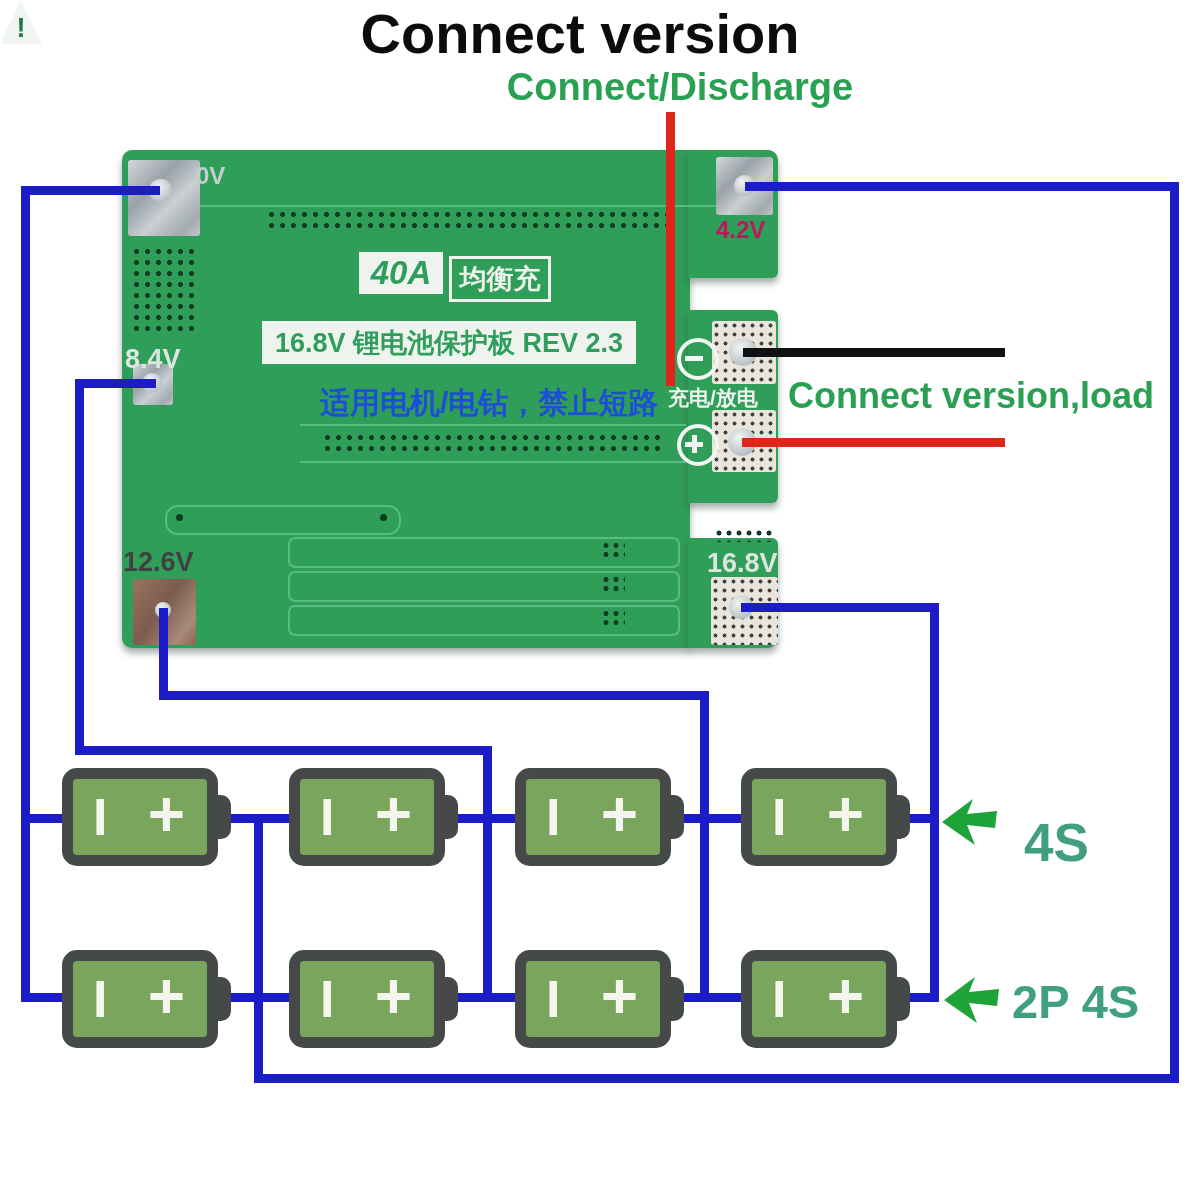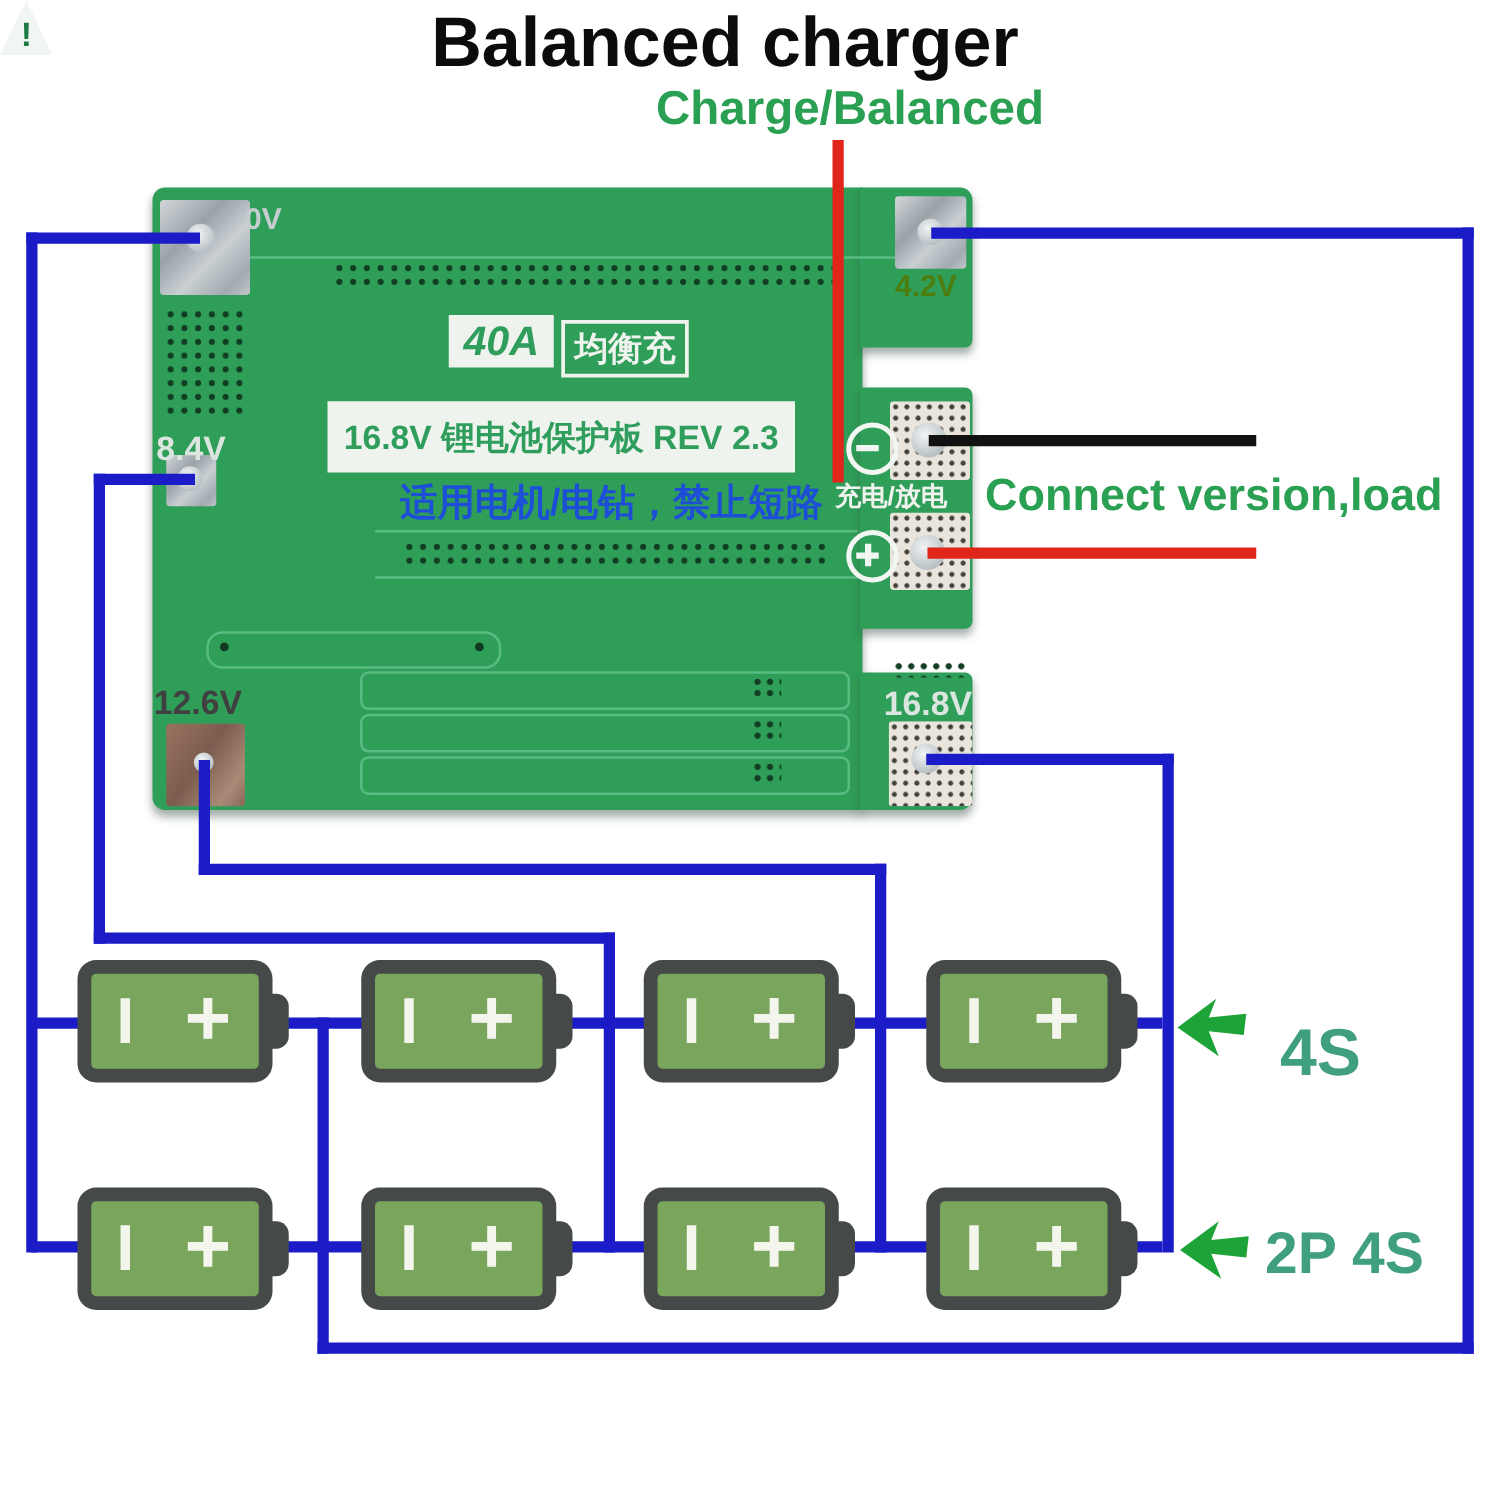--- a/index.html
+++ b/index.html
@@ -39,22 +39,22 @@
   .bat .nub{position:absolute;right:-13px;top:27px;width:17px;height:44px;background:#454a49;border-radius:0 10px 10px 0}
   .bat .neg{color:#f4f6ee;font-size:52px;font-weight:700;line-height:1}
   .bat .pos{color:#f4f6ee;font-size:64px;font-weight:700;line-height:1;margin-top:-7px}
   
   .pack{position:absolute;z-index:5;font-weight:700;color:#3f9f80;line-height:1;white-space:nowrap}
   .green-note{position:absolute;z-index:5;font-weight:700;color:#2aa053;line-height:1;white-space:nowrap}
 </style>
 </head>
 <body>
 
-<div class="abs" style="left:300px;top:6px;width:560px;text-align:center;font-size:56px;font-weight:700;color:#0c0c0c;line-height:1;z-index:5">Balanced charger</div>
-<div class="green-note" style="left:430px;top:68px;width:500px;text-align:center;font-size:38px">Charge/Balanced</div>
+<div class="abs" style="left:300px;top:6px;width:560px;text-align:center;font-size:56px;font-weight:700;color:#0c0c0c;line-height:1;z-index:5">Connect version</div>
+<div class="green-note" style="left:430px;top:68px;width:500px;text-align:center;font-size:38px">Connect/Discharge</div>
 
 <div class="pcb" style="left:122px;top:150px;width:568px;height:498px;border-radius:10px 0 0 10px"></div>
 <div class="pcb" style="left:688px;top:150px;width:90px;height:128px;border-radius:0 10px 6px 0"></div>
 <div class="pcb" style="left:688px;top:310px;width:90px;height:193px;border-radius:0 6px 6px 0"></div>
 <div class="pcb" style="left:688px;top:538px;width:90px;height:110px;border-radius:0 6px 10px 0"></div>
 
 <div class="tline" style="left:200px;top:205px;width:555px"></div>
 <div class="dots" style="left:266px;top:209px;width:400px;height:24px"></div>
 <div class="dots" style="left:131px;top:246px;width:66px;height:86px"></div>
 <div class="tline" style="left:300px;top:424px;width:386px"></div>
@@ -80,28 +80,28 @@
 <div class="pad holes" style="left:712px;top:410px;width:64px;height:62px"></div>
 <div class="via" style="left:728px;top:428px;width:28px;height:28px"></div>
 <div class="pad silver" style="left:133px;top:364px;width:40px;height:41px"></div>
 <div class="via" style="left:142px;top:373px;width:20px;height:20px"></div>
 <div class="pad copper" style="left:133px;top:579px;width:63px;height:66px"></div>
 <div class="via" style="left:155px;top:602px;width:16px;height:16px"></div>
 <div class="pad holes" style="left:711px;top:577px;width:67px;height:68px"></div>
 <div class="via" style="left:729px;top:595px;width:24px;height:24px"></div>
 
 <div class="padlbl" style="left:196px;top:164px;font-size:24px;color:#c6cdd0">0V</div>
-<div class="padlbl" style="left:716px;top:218px;font-size:24px;color:#4d7c0f">4.2V</div>
+<div class="padlbl" style="left:716px;top:218px;font-size:24px;color:#be185d">4.2V</div>
 <div class="padlbl" style="left:125px;top:346px;font-size:27px;color:#dce6e0">8.4V</div>
 <div class="padlbl" style="left:123px;top:549px;font-size:27px;color:#404040">12.6V</div>
 <div class="padlbl" style="left:707px;top:550px;font-size:27px;color:#dce6e0">16.8V</div>
 
 <div class="silkbox" style="left:359px;top:252px;width:84px;height:42px;font-size:33px;font-style:italic">40A</div>
 <div class="silkbox" style="left:449px;top:256px;width:96px;height:40px;background:transparent;border:3px solid #eef3ee;color:#eef3ee;font-size:27px">均衡充</div>
-<div class="silkbox" style="left:262px;top:321px;width:374px;height:57px;font-size:27px">16.8V 锂电池保护板 REV 2.3</div>
+<div class="silkbox" style="left:262px;top:321px;width:374px;height:43px;font-size:27px">16.8V 锂电池保护板 REV 2.3</div>
 <div class="warn">
     <span>!</span>
   </div>
 <div class="silk" style="left:320px;top:388px;font-size:30px;color:#1d4ed8">适用电机/电钻，禁止短路</div>
 <div class="silk" style="left:668px;top:387px;font-size:21px;color:#eef3ee">充电/放电</div>
 <div class="ring" style="left:677px;top:338px">
     <div class="h"></div>
   </div>
 <div class="ring" style="left:677px;top:424px">
     <div class="h"></div>

